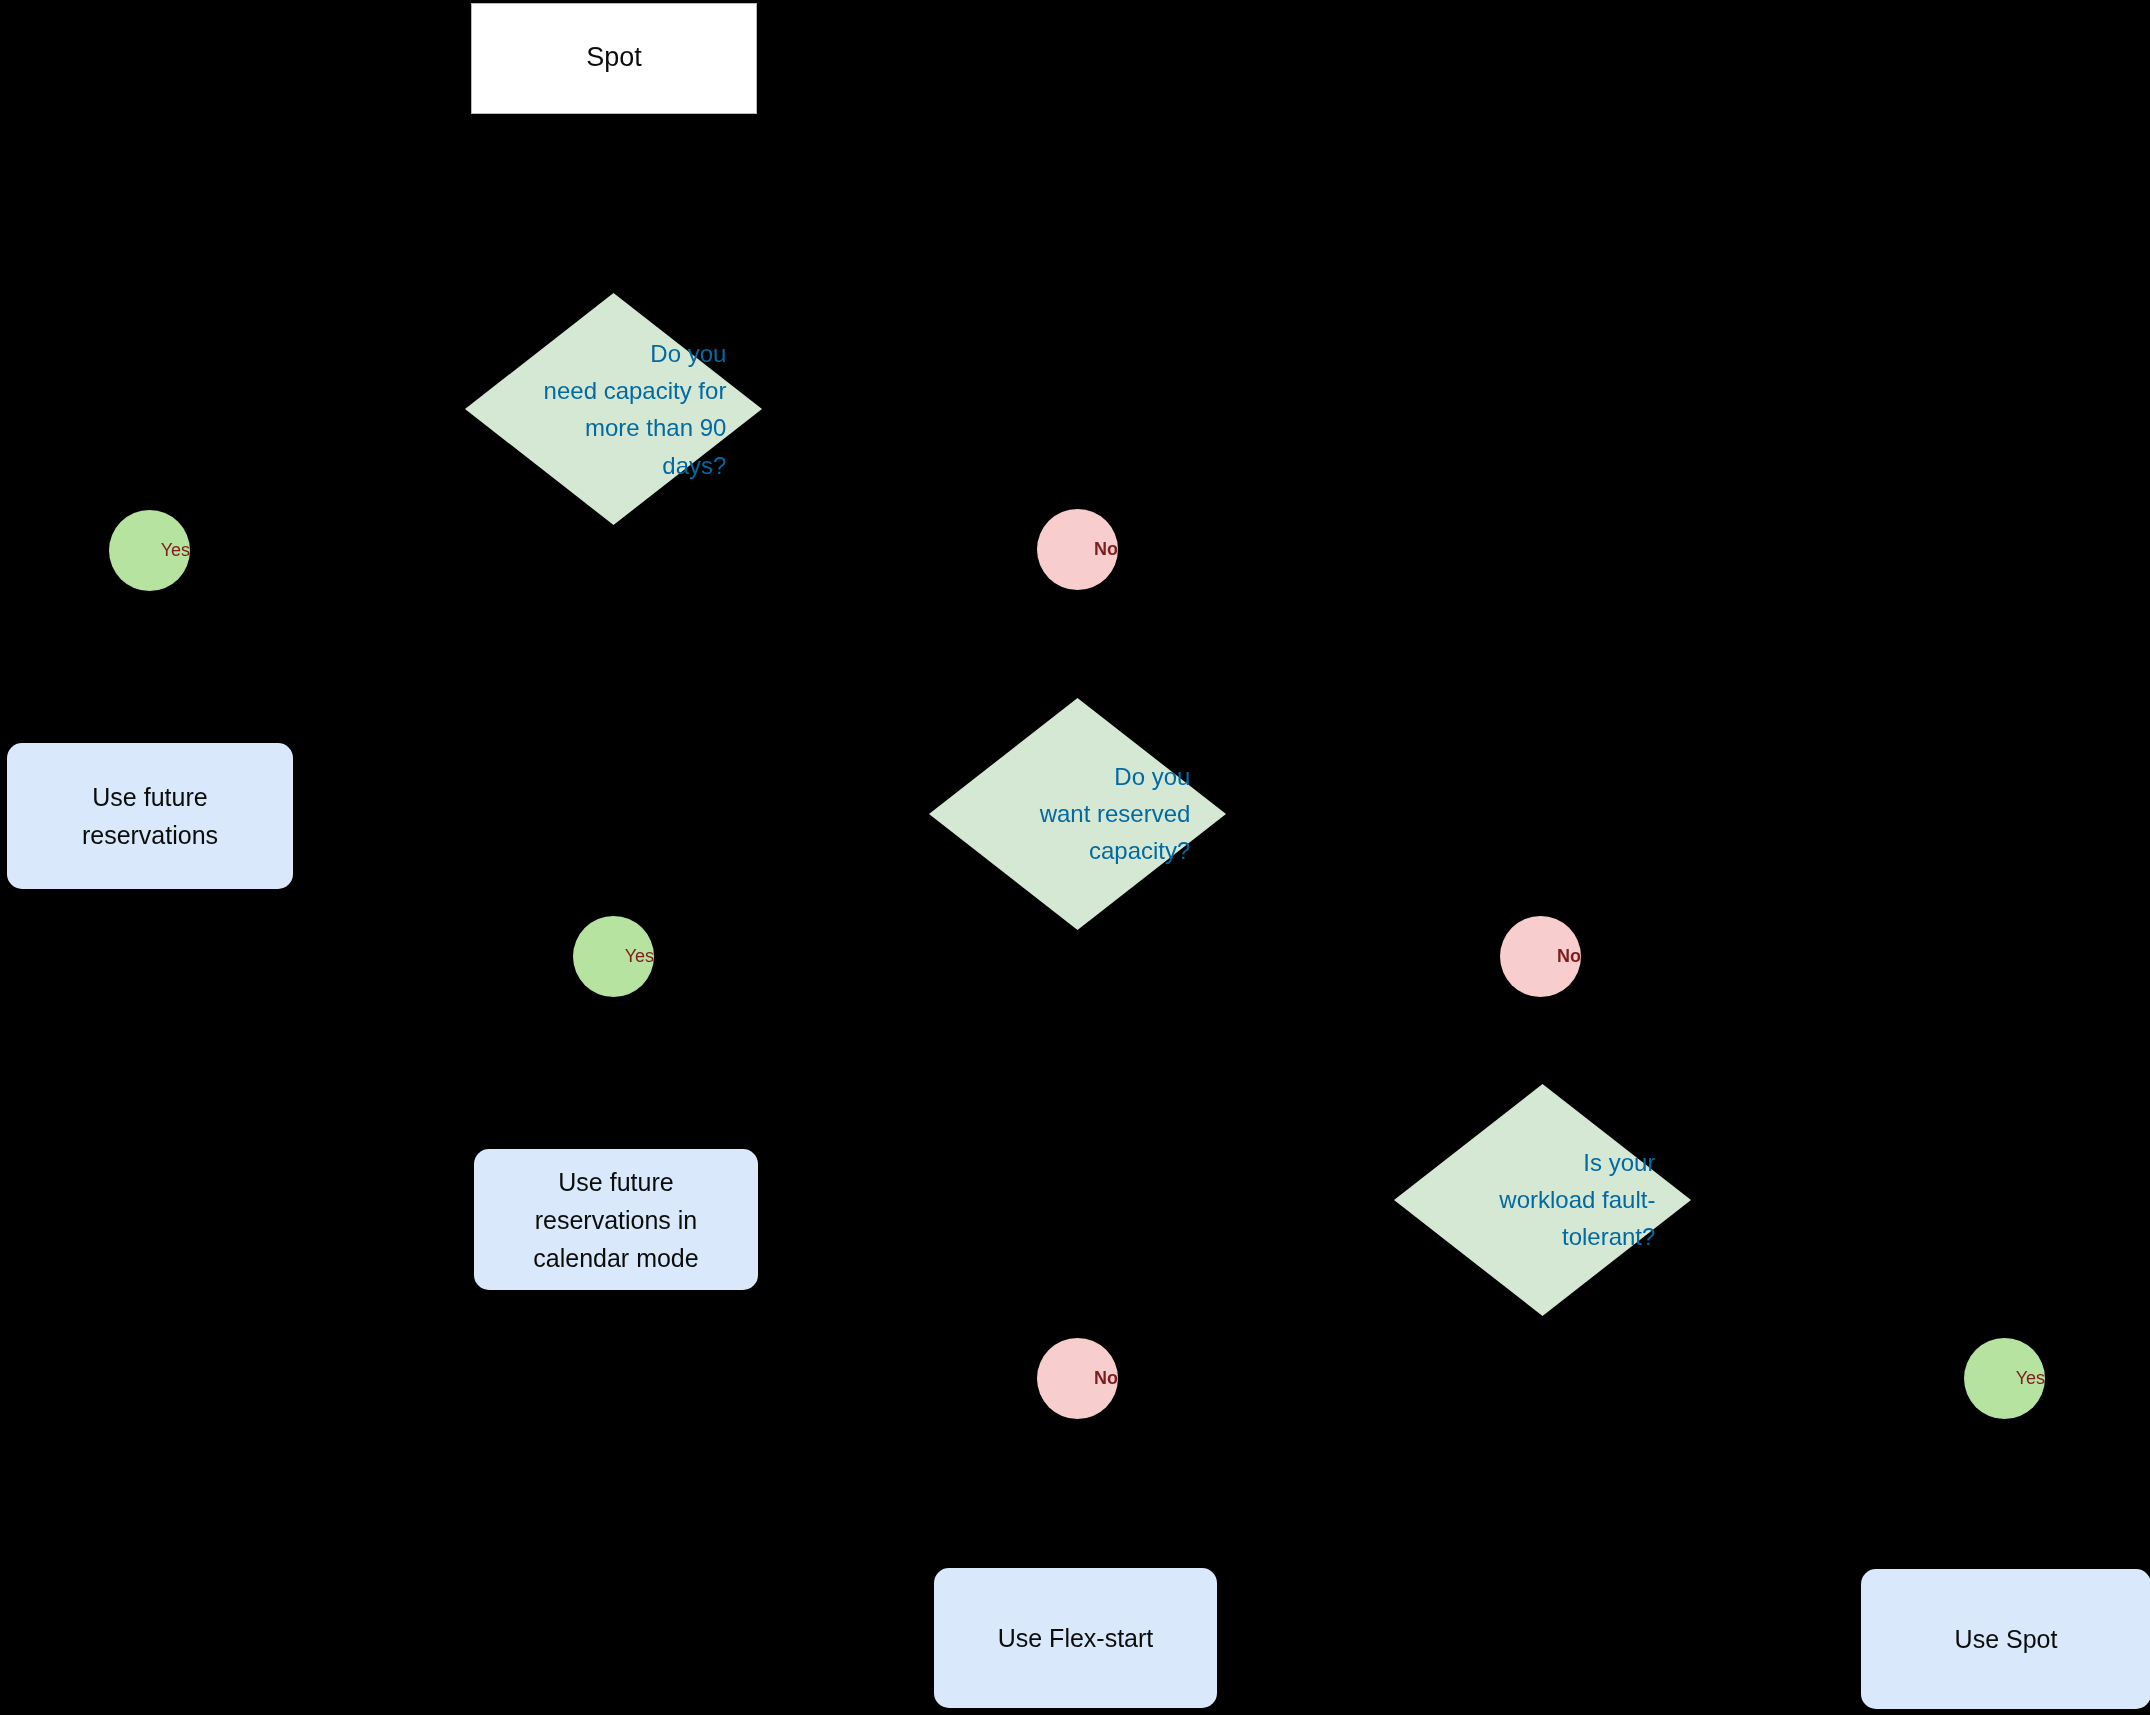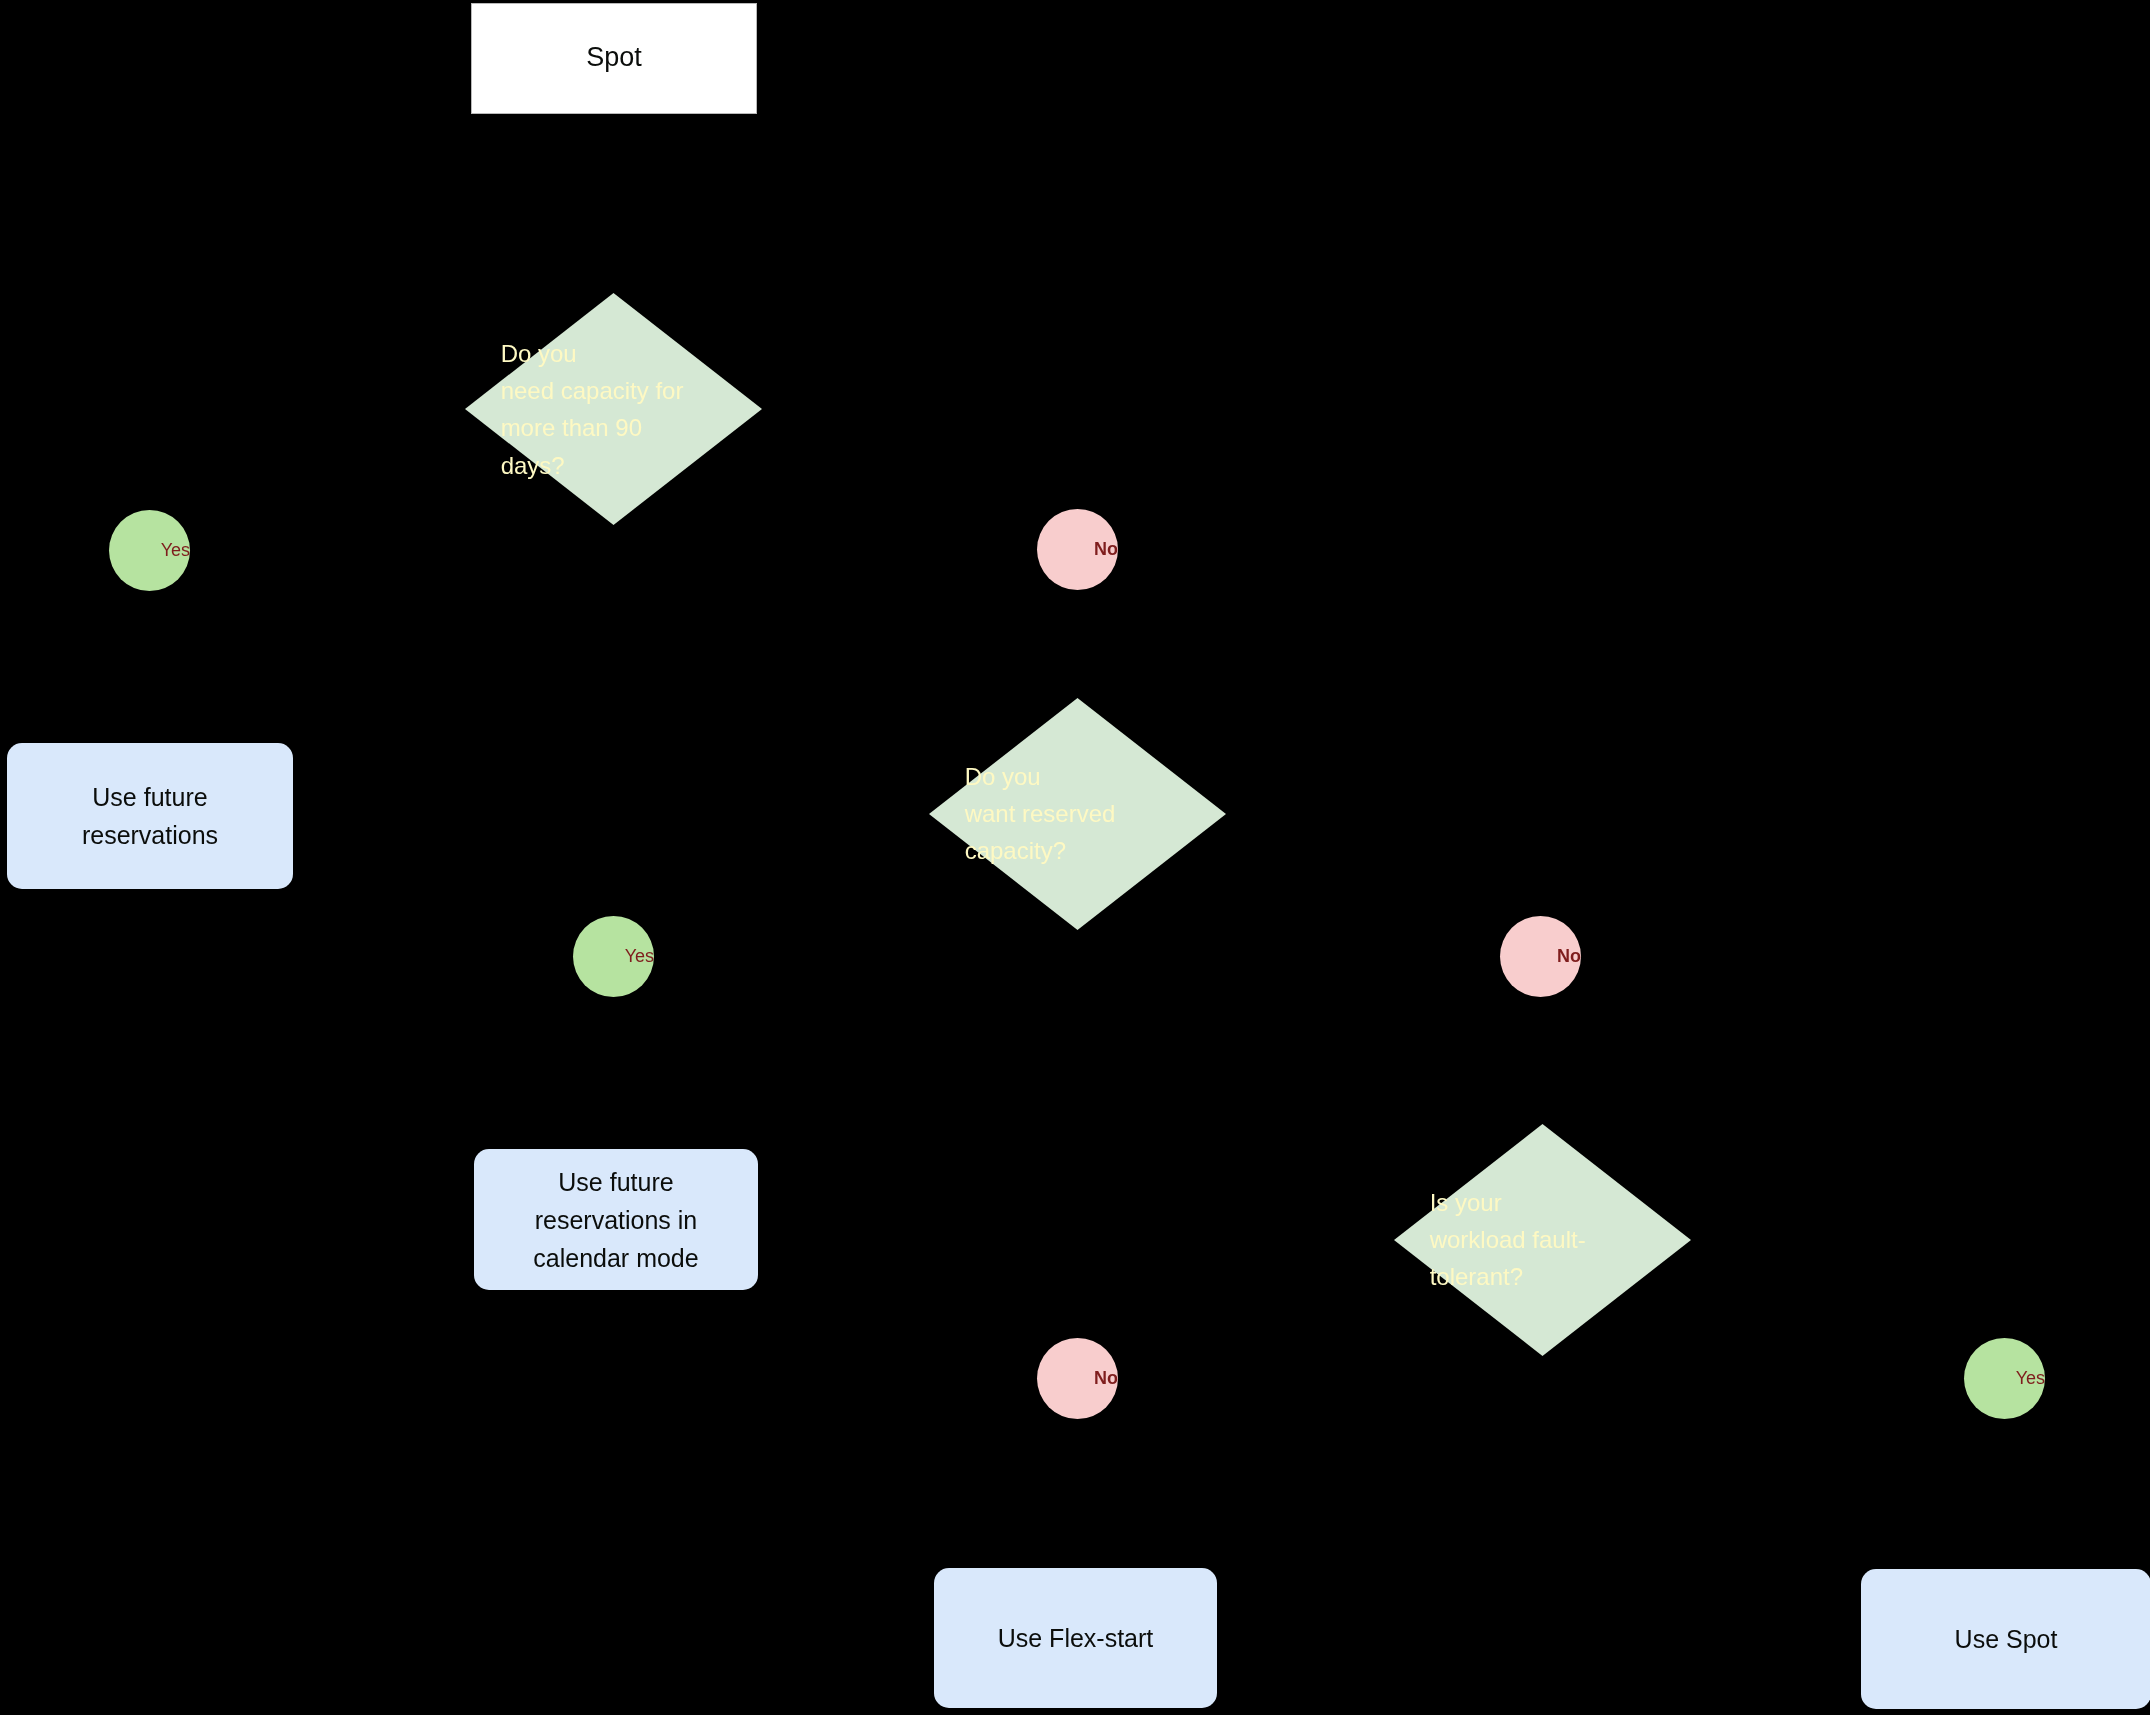--- a/index.html
+++ b/index.html
@@ -47,24 +47,24 @@
     background: #d5e8d4;
     -webkit-clip-path: polygon(50% 0%, 100% 50%, 50% 100%, 0% 50%);
     clip-path: polygon(50% 0%, 100% 50%, 50% 100%, 0% 50%);
   }
   .diamond-label {
     position: absolute;
     left: 12%;
     right: 12%;
     top: 50%;
     transform: translateY(-50%);
-    text-align: left;
+    text-align: right;
     font-size: 24px;
     line-height: 1.55;
-    color: #fef9c3;
+    color: #0369a1;
     white-space: pre-line;
   }
 
   
   .edge-label {
     position: absolute;
     border-radius: 50%;
     display: flex;
     align-items: center;
     justify-content: flex-end;
@@ -155,21 +155,21 @@
   <div class="edge-label no" style="left:1500px; top:916px; width:81px; height:81px;">
     <span>No</span>
   </div>
 
   <div class="node action-box" style="left:474px; top:1149px; width:284px; height:141px;">
     <span>Use future
 reservations in
 calendar mode</span>
   </div>
 
-  <div class="diamond-wrap" style="left:1394px; top:1124px; width:297px; height:232px;">
+  <div class="diamond-wrap" style="left:1394px; top:1084px; width:297px; height:232px;">
     <div class="diamond-shape"></div>
     <div class="diamond-label">Is your
 workload fault-
 tolerant?</div>
   </div>
 
   <div class="edge-label no" style="left:1037px; top:1338px; width:81px; height:81px;">
     <span>No</span>
   </div>
 

